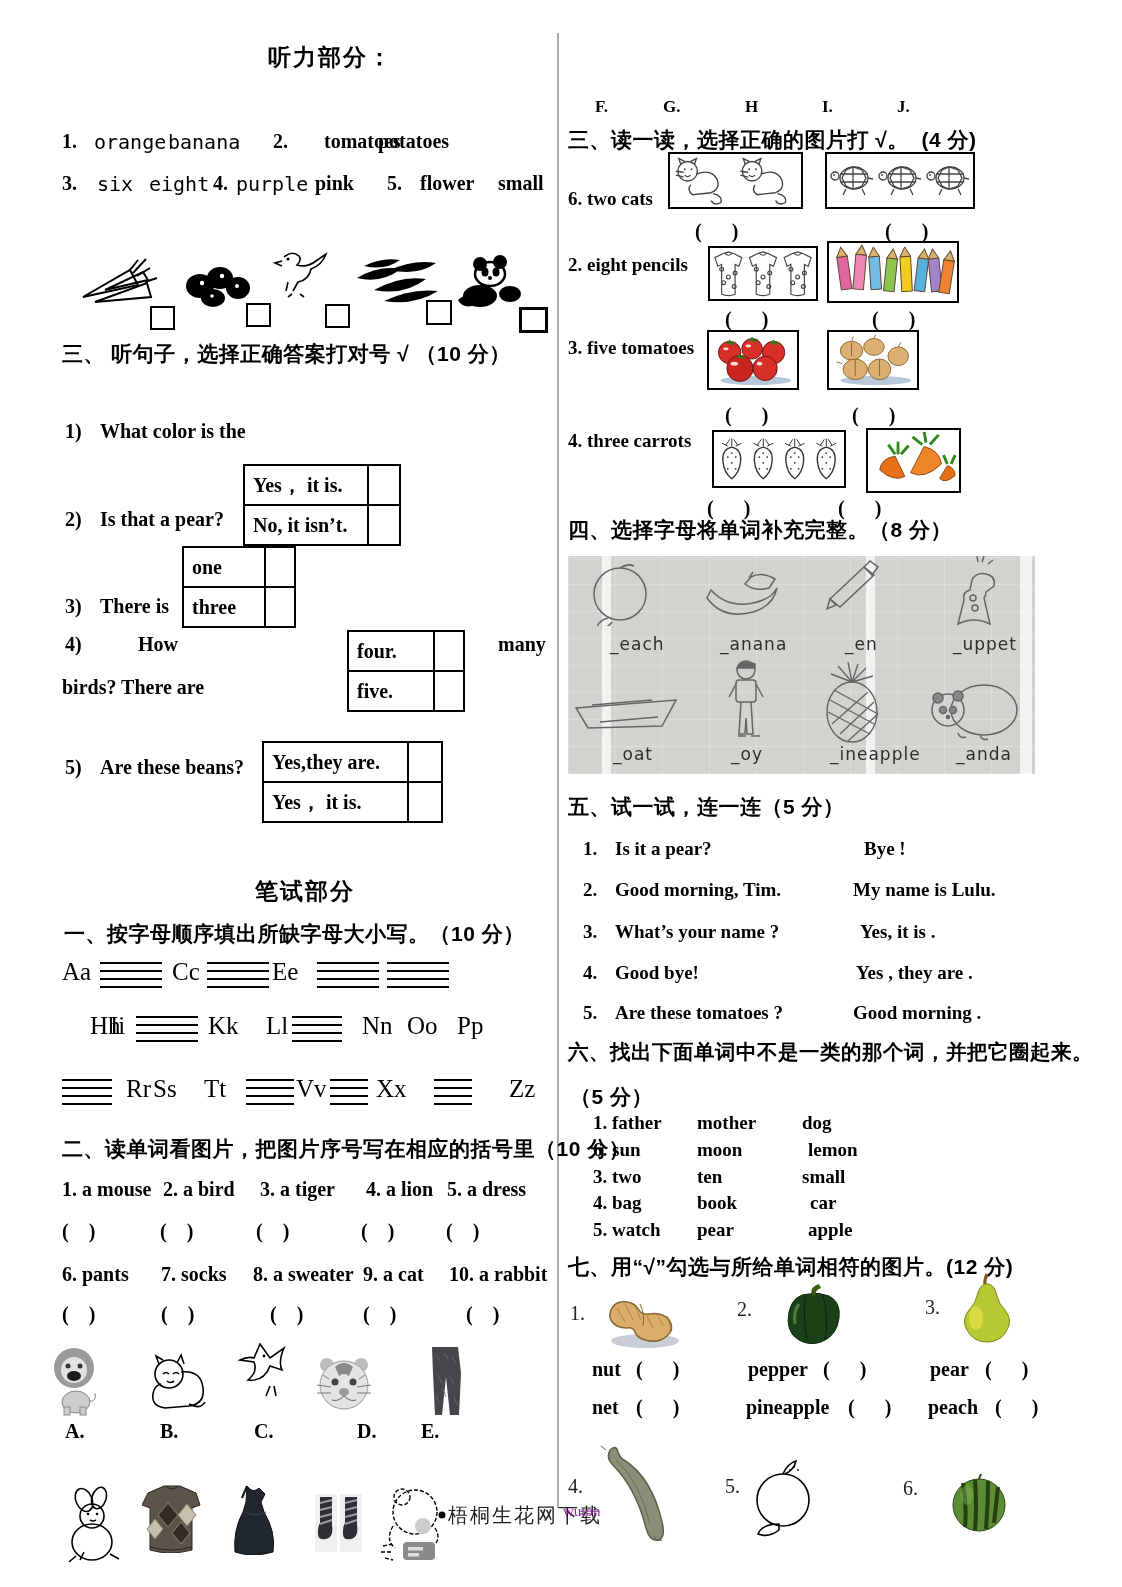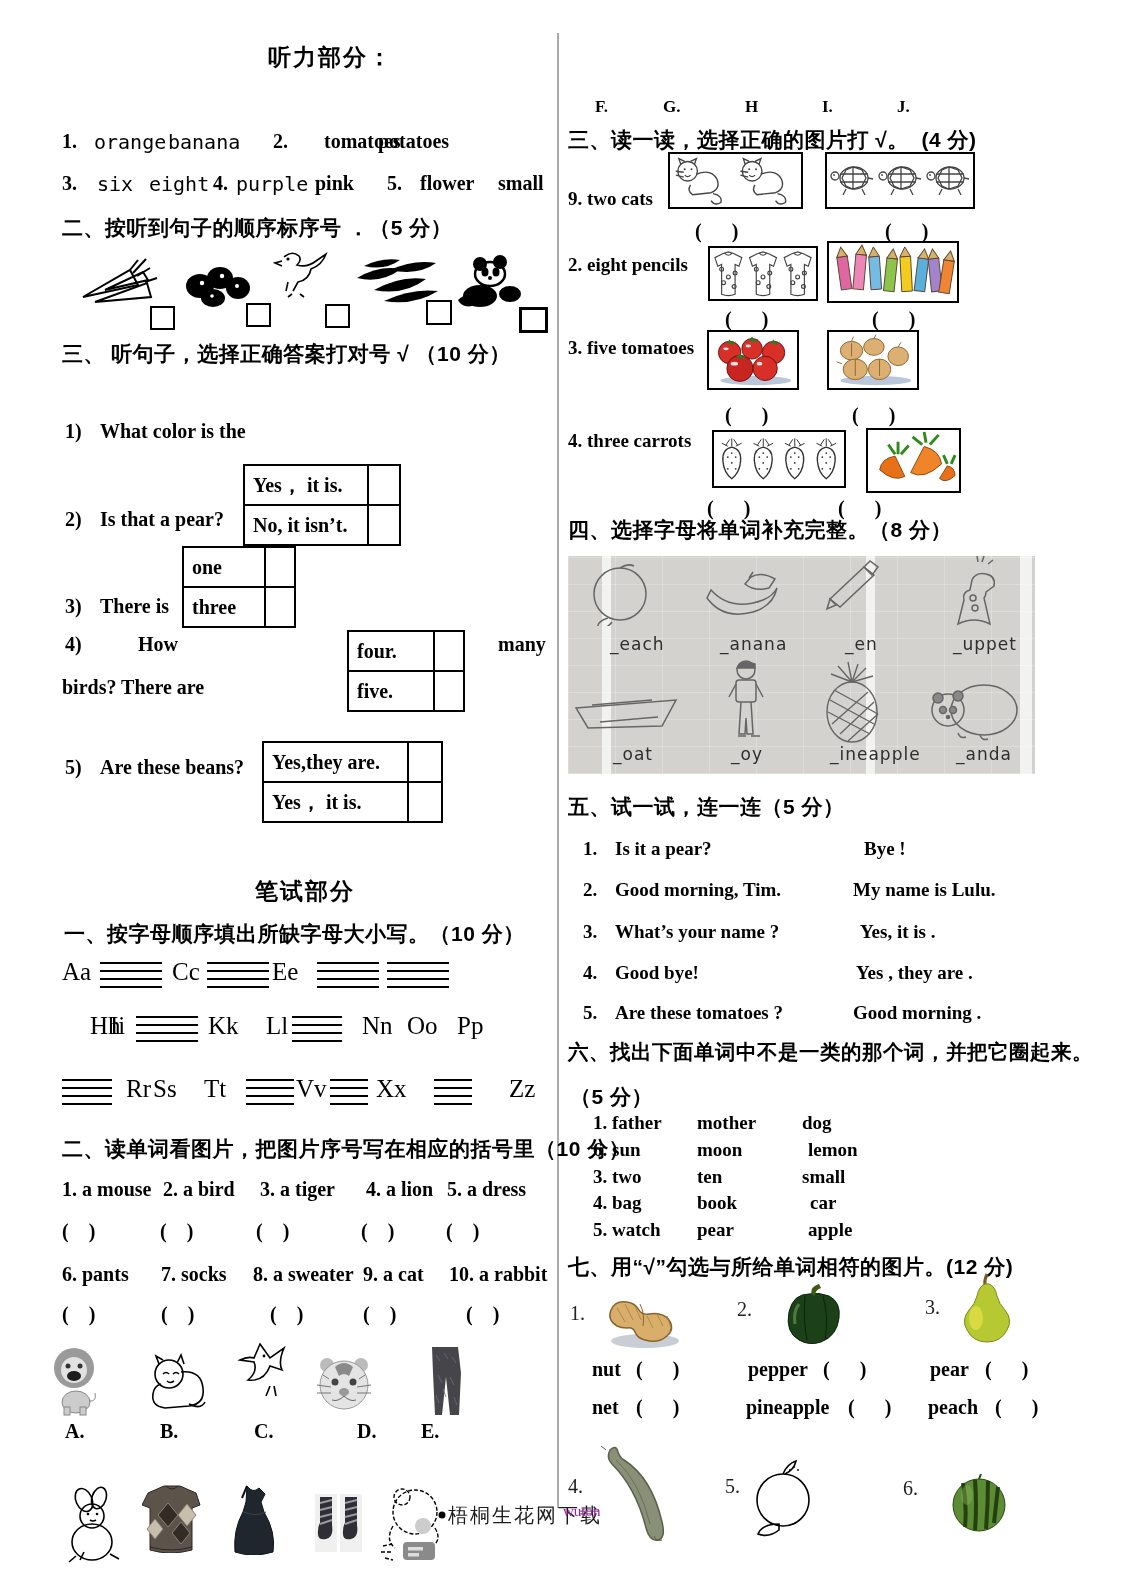--- a/index.html
+++ b/index.html
@@ -51,21 +51,20 @@
   <span class="t" style="left:62px;top:172px;">3.</span>
   <span class="t mo" style="left:97px;top:172px;">six</span>
   <span class="t mo" style="left:149px;top:172px;">eight</span>
   <span class="t" style="left:213px;top:172px;">4.</span>
   <span class="t mo" style="left:236px;top:172px;">purple</span>
   <span class="t" style="left:315px;top:172px;">pink</span>
   <span class="t" style="left:387px;top:172px;">5.</span>
   <span class="t" style="left:420px;top:172px;">flower</span>
   <span class="t" style="left:498px;top:172px;">small</span>
 
-  <div class="t zh" style="left:62px;top:214px;">二、按听到句子的顺序标序号 ．（5 分）</div>
 
   <div class="im" style="left:75px;top:252px;width:95px;height:55px;">
     <svg viewBox="0 0 95 55" width="95" height="55">
       <g fill="none" stroke="#000" stroke-width="2">
         <path d="M8 45 L55 18 L63 33 Z"></path>
           <path d="M20 50 L72 31 L76 45 Z"></path>
           <path d="M30 38 L68 20 L73 28 Z"></path>
         <path d="M55 18 l8 -10 M62 24 l13 -8 M58 21 l13 -14 M70 30 l12 -4"></path>
       </g>
     </svg>
@@ -383,21 +382,21 @@
   <div class="wt" style="left:563px;top:1503px;">wuton</div>
 
   <span class="t fj" style="left:595px;top:97px;">F.</span>
   <span class="t fj" style="left:663px;top:97px;">G.</span>
   <span class="t fj" style="left:745px;top:97px;">H</span>
   <span class="t fj" style="left:822px;top:97px;">I.</span>
   <span class="t fj" style="left:897px;top:97px;">J.</span>
 
   <div class="t zh" style="left:568px;top:126px;">三、读一读，选择正确的图片打 √。  (4 分)</div>
 
-  <span class="t s19" style="left:568px;top:188px;">9. two cats</span>
+  <span class="t s19" style="left:568px;top:188px;">6. two cats</span>
   <div class="pb" style="left:668px;top:152px;width:135px;height:57px;">
     <svg viewBox="0 0 130 50" width="128" height="50">
       <defs>
           <g id="cat1" fill="none" stroke="#444" stroke-width="1.4">
         <circle cx="16" cy="15" r="10"></circle>
             <path d="M9 8 l-2 -6 6 3 M23 8 l2 -6 -6 3"></path>
         <path d="M4 15 l8 1 M4 19 l8 2 M13 19 q3 3 6 0"></path>
         <path d="M25 18 q15 -6 21 5 q4 10 -6 14 l-19 2 q-6 -4 -2 -10"></path>
         <path d="M42 38 q10 2 8 9 q-6 4 -10 -2"></path>
       </g>

